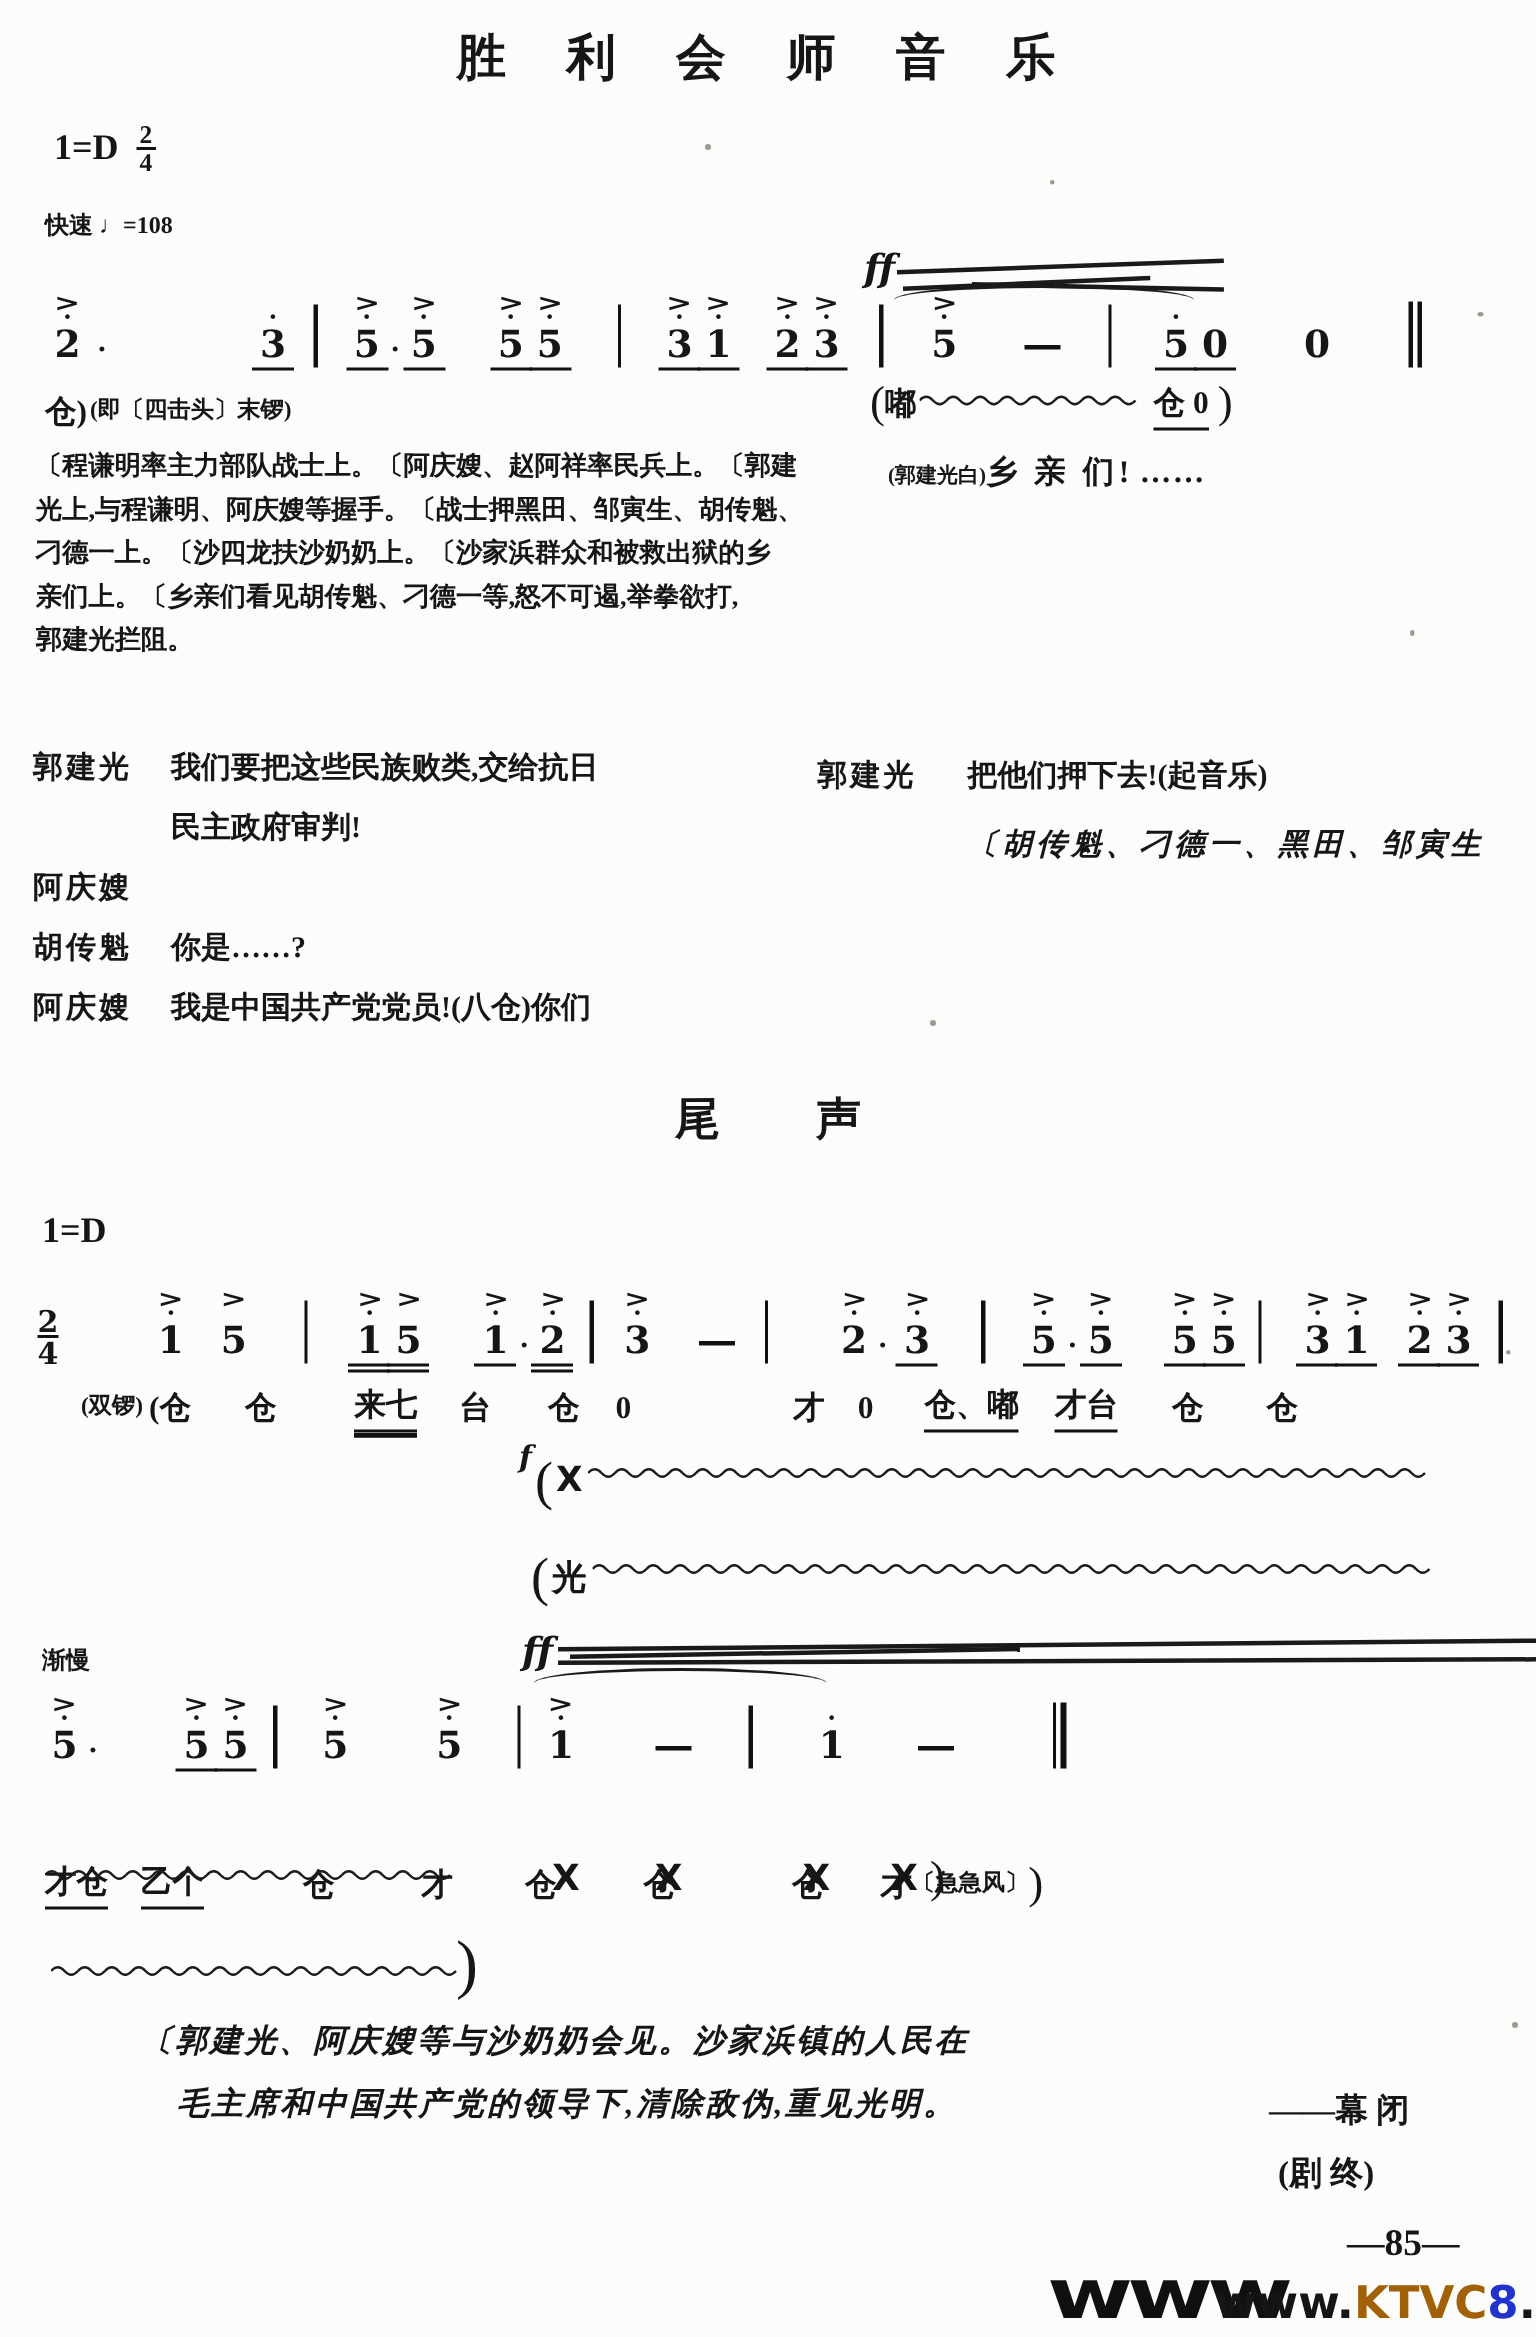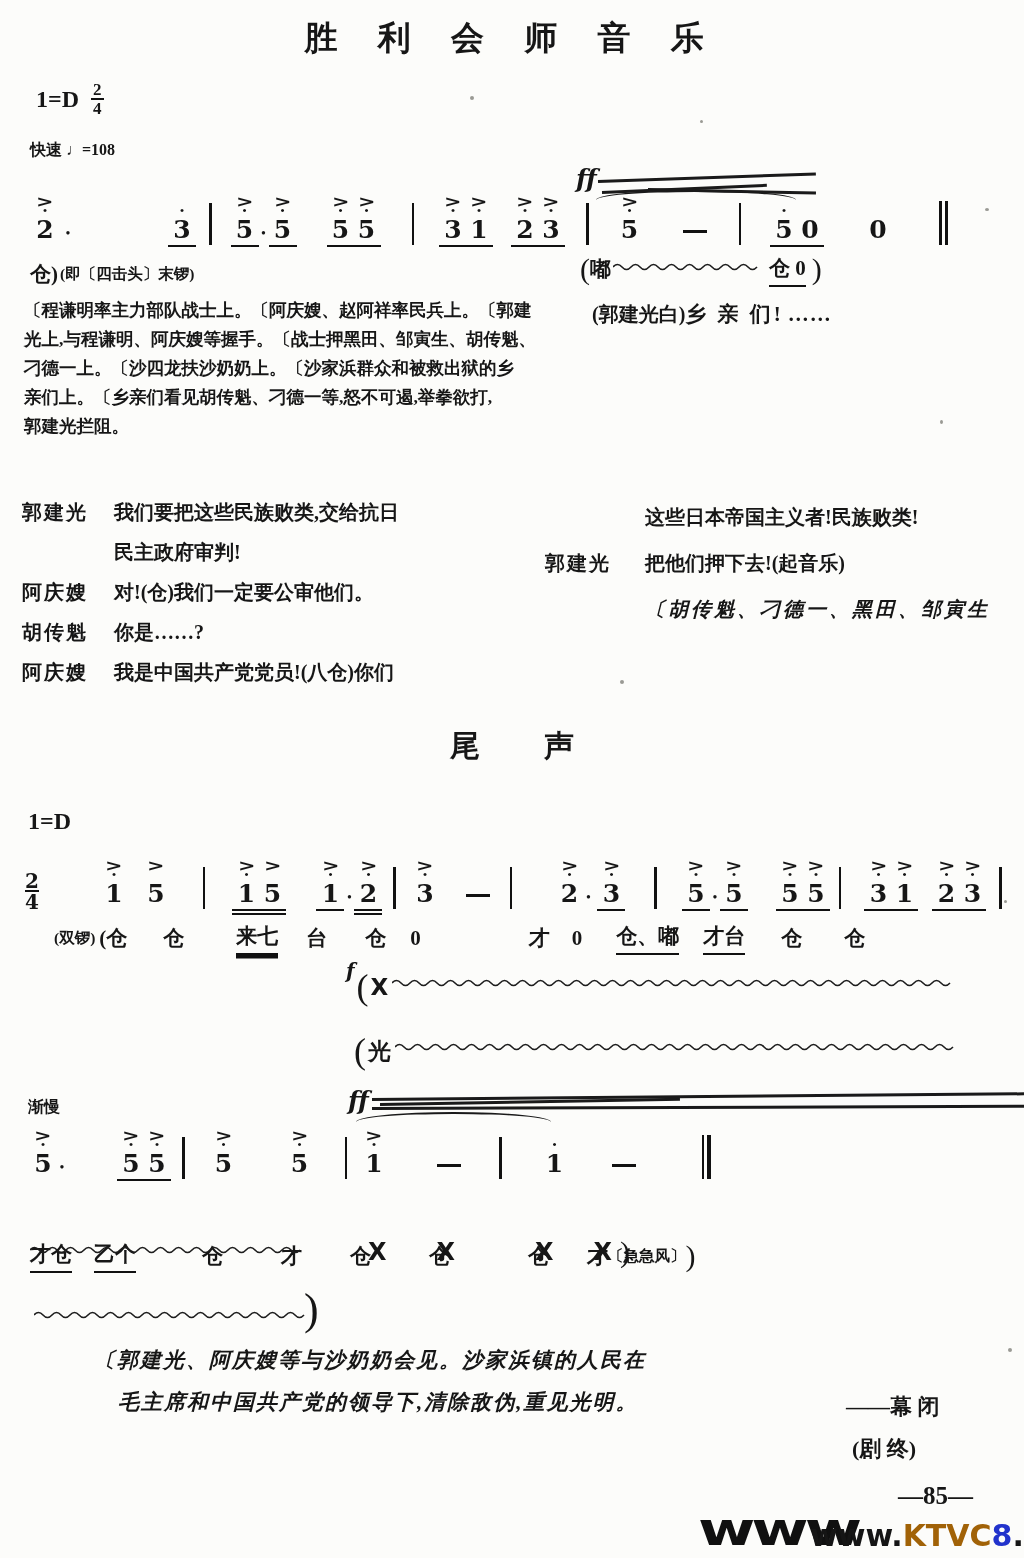--- a/index.html
+++ b/index.html
@@ -54,21 +54,21 @@
   #roll1 .f{font:italic 700 20px "DejaVu Serif",serif;position:relative;top:-16px;margin-right:2px;}
   #roll2{position:absolute;top:1030px;left:354px;display:flex;align-items:center;}
   .bigparen{font-size:36px;font-weight:400;}
   .rollsym{font:700 23px "DejaVu Sans",sans-serif;margin-left:2px;}
   #wend-paren{position:absolute;top:1284px;left:304px;font-size:44px;font-weight:400;}
   #wend{position:absolute;top:1306px;left:30px;display:flex;}
   
   #stage1{position:absolute;top:296px;left:24px;width:516px;font-size:17.5px;
           line-height:29px;font-weight:600;}
   #aside{position:absolute;top:300px;left:592px;font-weight:700;white-space:nowrap;}
-  #aside .tag{font-size:20px;} #aside .big{font-size:21px;letter-spacing:3px;}
+  #aside .tag{font-size:14px;} #aside .big{font-size:21px;letter-spacing:3px;}
   #aside .dots{font-size:21px;letter-spacing:1px;}
   .dlg{position:absolute;}
   #dlg-left{top:492px;left:22px;width:520px;}
   #dlg-right{top:494px;left:545px;width:475px;}
   .drow{display:flex;font-size:20px;font-weight:600;line-height:40px;}
   #dlg-right .drow{line-height:46px;}
   .drow .sp{width:92px;flex:none;letter-spacing:2px;}
   #dlg-right .drow .sp{width:100px;}
   .kai{font-style:italic;letter-spacing:3px;}
   
@@ -243,36 +243,31 @@
       <div class="drow">
         <span class="sp">郭建光</span>
         <span class="tx">我们要把这些民族败类,交给抗日</span>
       </div>
       <div class="drow">
         <span class="sp">&nbsp;</span>
         <span class="tx">民主政府审判!</span>
       </div>
       <div class="drow">
         <span class="sp">阿庆嫂</span>
-        <span class="tx">对!(仓)我们一定要公审他们。</span>
       </div>
       <div class="drow">
         <span class="sp">胡传魁</span>
         <span class="tx">你是……?</span>
       </div>
       <div class="drow">
         <span class="sp">阿庆嫂</span>
         <span class="tx">我是中国共产党党员!(八仓)你们</span>
       </div>
     </div>
   <div id="dlg-right" class="dlg">
-      <div class="drow">
-        <span class="sp">&nbsp;</span>
-        <span class="tx">这些日本帝国主义者!民族败类!</span>
-      </div>
       <div class="drow">
         <span class="sp">郭建光</span>
         <span class="tx">把他们押下去!(起音乐)</span>
       </div>
       <div class="drow">
         <span class="sp">&nbsp;</span>
         <span class="tx kai">〔胡传魁、刁德一、黑田、邹寅生</span>
       </div>
     </div>
 

